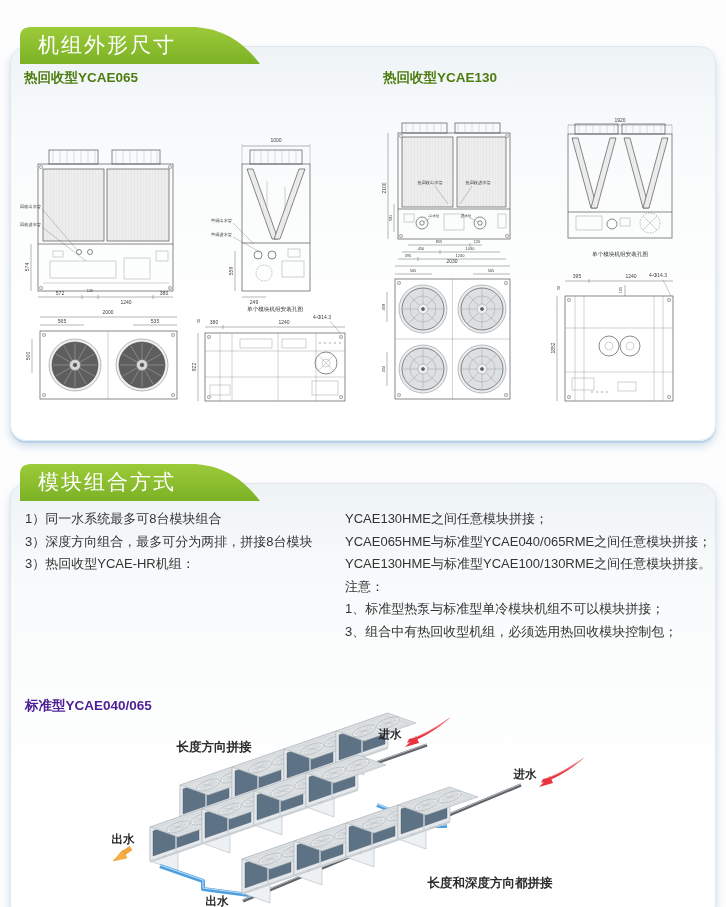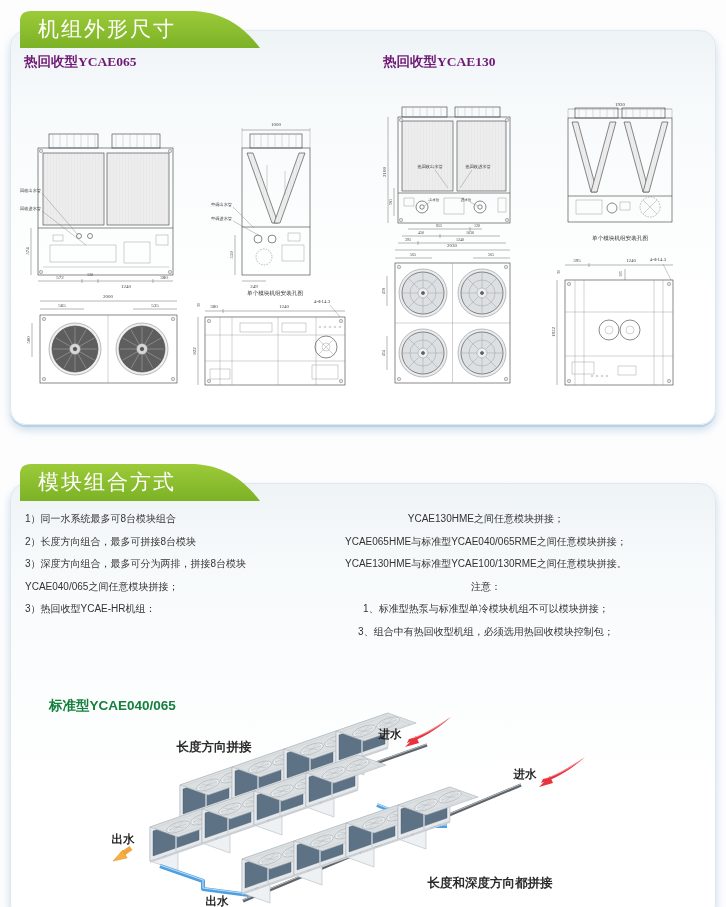--- a/index.html
+++ b/index.html
@@ -6,21 +6,21 @@
   body{width:726px;height:907px;position:relative;background:#fdfdfe;
        font-family:"Liberation Sans","DejaVu Sans",sans-serif;overflow:hidden;}
   .sec{position:absolute;left:10px;width:706px;}
   .card{position:absolute;left:0;right:0;top:22px;bottom:0;
         background:linear-gradient(180deg,#eef3f6 0%,#f7fafb 18%,#ffffff 70%);
         border:1px solid #e1e8ed;border-radius:16px;
         box-shadow:0 5px 9px rgba(130,170,205,.40),0 2px 0 rgba(185,215,240,.65);}
   .banner{position:absolute;left:0;top:0;width:250px;height:40px;z-index:3;}
   .banner-txt{position:absolute;left:28px;top:7px;font-size:21px;color:#fff;
               letter-spacing:2px;z-index:4;}
-  .unit-title{position:absolute;top:45px;font-size:13.5px;font-weight:bold;color:#701a75;z-index:2;white-space:nowrap;}
+  .unit-title{position:absolute;top:45px;font-size:13.5px;font-weight:bold;color:#4d7c0f;z-index:2;white-space:nowrap;}
   .draw{position:absolute;z-index:2;}
   .drw{fill:none;stroke:#4a4a4a;stroke-width:.65;}
   .lt{fill:none;stroke:#8d8d8d;stroke-width:.4;}
   .gr{fill:none;stroke:#a3a3a3;stroke-width:.35;}
   .dml{stroke:#5f5f5f;stroke-width:.45;fill:none;}
   .ldr{stroke:#787878;stroke-width:.4;fill:none;}
   .dash{fill:none;stroke:#787878;stroke-width:.5;stroke-dasharray:1.6 1.2;}
   svg text{stroke:none;}
   text.d{font-size:5px;fill:#3f3f3f;text-anchor:middle;}
   text.d4{font-size:4px;fill:#3f3f3f;text-anchor:middle;}
@@ -29,22 +29,22 @@
   text.tl{font-size:4.2px;fill:#2e2e2e;text-anchor:end;}
   text.tlm{font-size:4.2px;fill:#2e2e2e;text-anchor:middle;}
   text.tl2{font-size:3.6px;fill:#2e2e2e;text-anchor:middle;}
   text.cap{font-size:5.6px;fill:#2e2e2e;text-anchor:middle;}
   text.iso-lbl{font-size:12.5px;font-weight:bold;fill:#2b2b2b;text-anchor:middle;}
   text.iso-sm{font-size:11.5px;font-weight:bold;fill:#1f1f1f;text-anchor:middle;}
   .pipe{stroke:#5f646a;stroke-width:3.2;}
   .pipeh{stroke:#b7bcc1;stroke-width:1;}
   .bp{stroke:#4d9fe0;stroke-width:4;fill:none;stroke-linejoin:round;}
   .bph{stroke:#bddcf5;stroke-width:1.2;fill:none;stroke-linejoin:round;}
-  .col{position:absolute;top:47px;line-height:22.5px;font-size:10px;color:#333;z-index:2;white-space:nowrap;}
-  .subtitle{position:absolute;left:15px;top:236px;font-size:13.5px;font-weight:bold;color:#15803d;z-index:2;margin-left:24px;}
+  .col{position:absolute;top:47px;line-height:22.5px;font-size:13px;color:#333;z-index:2;white-space:nowrap;}
+  .subtitle{position:absolute;left:15px;top:236px;font-size:13.5px;font-weight:bold;color:#4c1d95;z-index:2;}
 </style>
 </head>
 <body>
 
 <svg width="0" height="0" style="position:absolute">
 <defs>
   <linearGradient id="grn" x1="0" y1="0" x2="0" y2="1">
     <stop offset="0" stop-color="#9cca39"></stop>
         <stop offset="1" stop-color="#7cb226"></stop>
   </linearGradient>
@@ -124,21 +124,21 @@
     <polygon points="0,8 11,-3 14,4" fill="#e8333f"></polygon>
     <path d="M8,-1 C22,-6 32,-12 42,-19" stroke="#f6a9ae" stroke-width="0.8" fill="none"></path>
   </g>
   <g id="oarr">
     <line x1="18" y1="1" x2="8" y2="8" stroke="#f2a33c" stroke-width="5"></line>
     <polygon points="0,14 10,3 14,11" fill="#f6b03f" stroke="#d98d20" stroke-width="0.5"></polygon>
   </g>
 </defs>
 </svg>
 
-<div class="sec" style="top:8px;height:417px;font-family:Liberation Serif, serif;">
+<div class="sec" style="top:24px;height:417px;">
   <div class="card"></div>
   <div class="banner">
     <svg width="250" height="40" viewBox="0 0 250 40">
       <path d="M10,40 L10,13 Q10,3 21,3 L185,3 C214,5 233,18 250,40 Z" fill="url(#grn)"></path>
     </svg>
     <span class="banner-txt">机组外形尺寸</span>
   </div>
   <div class="unit-title" style="left:14px;">热回收型YCAE065</div>
   <div class="unit-title" style="left:373px;">热回收型YCAE130</div>
 
@@ -399,26 +399,24 @@
   <div class="card"></div>
   <div class="banner">
     <svg width="250" height="40" viewBox="0 0 250 40">
       <path d="M10,40 L10,13 Q10,3 21,3 L185,3 C214,5 233,18 250,40 Z" fill="url(#grn)"></path>
     </svg>
     <span class="banner-txt">模块组合方式</span>
   </div>
 
   <div class="col" style="left:15px;">
     <div>1）同一水系统最多可8台模块组合</div>
-    <div>2）长度方向组合，最多可拼接8台模块</div>
     <div>3）深度方向组合，最多可分为两排，拼接8台模块</div>
-    <div>YCAE040/065之间任意模块拼接；</div>
     <div>3）热回收型YCAE-HR机组：</div>
   </div>
-  <div class="col" style="left:335px;text-align:center;">
+  <div class="col" style="left:335px;">
     <div>YCAE130HME之间任意模块拼接；</div>
     <div>YCAE065HME与标准型YCAE040/065RME之间任意模块拼接；</div>
     <div>YCAE130HME与标准型YCAE100/130RME之间任意模块拼接。</div>
     <div>注意：</div>
     <div>1、标准型热泵与标准型单冷模块机组不可以模块拼接；</div>
     <div>3、组合中有热回收型机组，必须选用热回收模块控制包；</div>
   </div>
 
   <div class="subtitle">标准型YCAE040/065</div>
 

